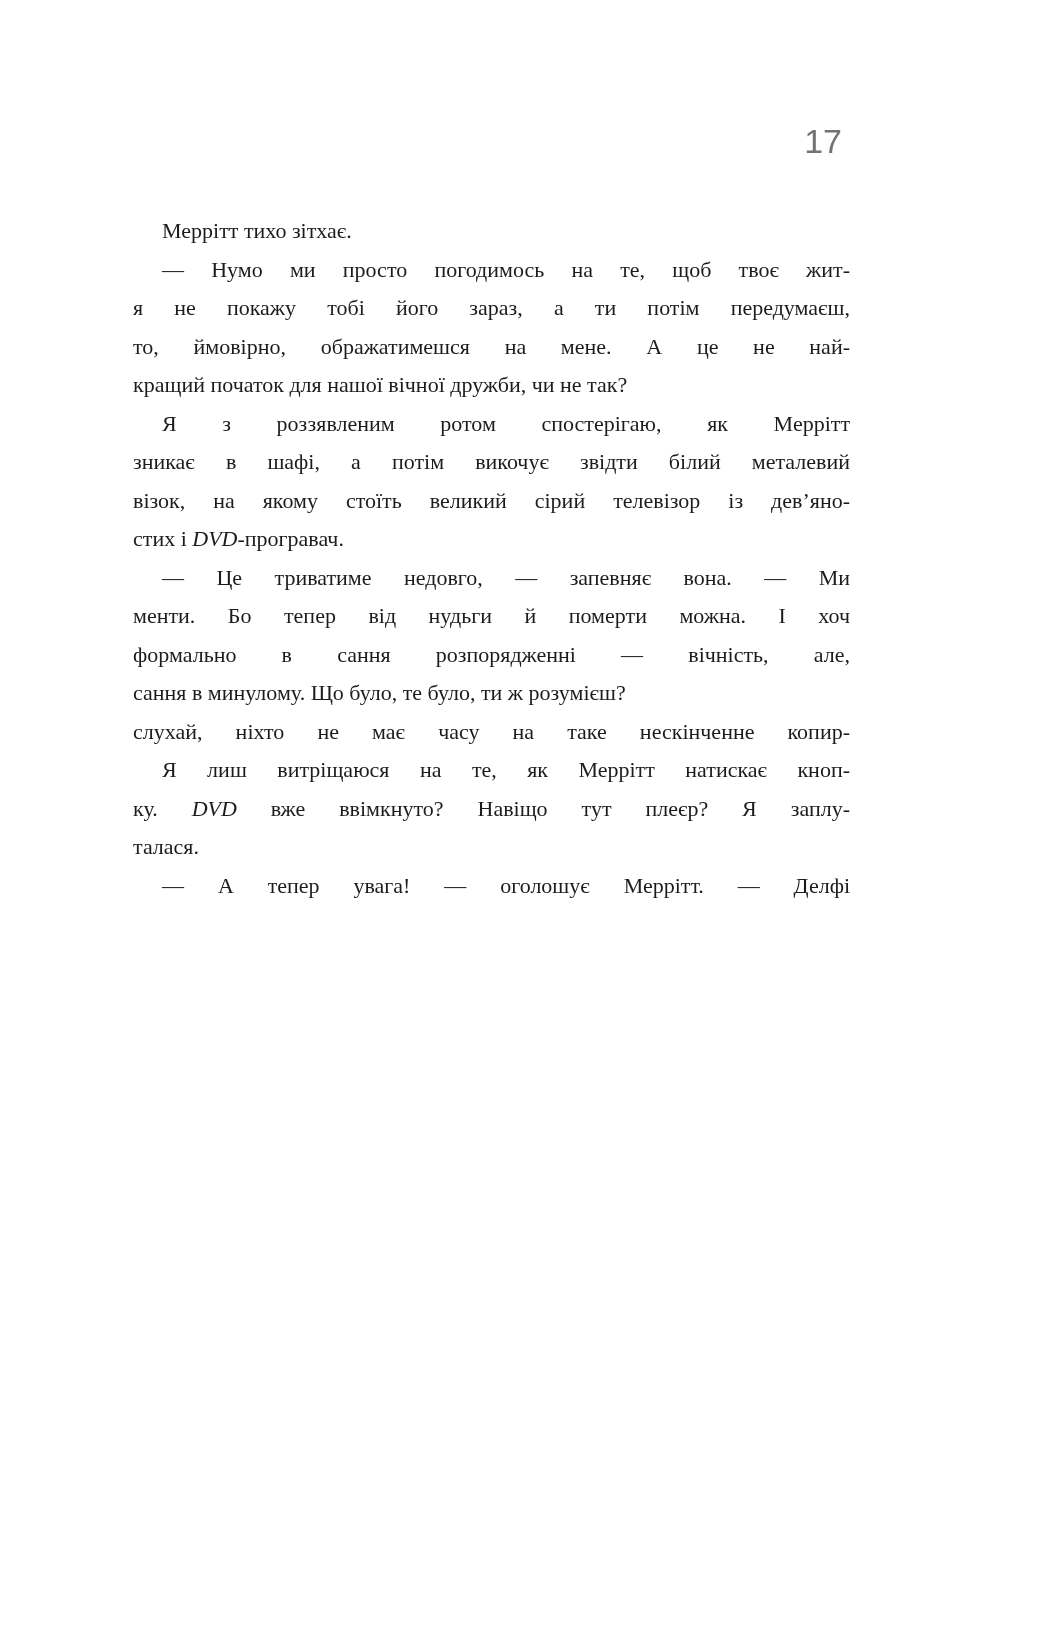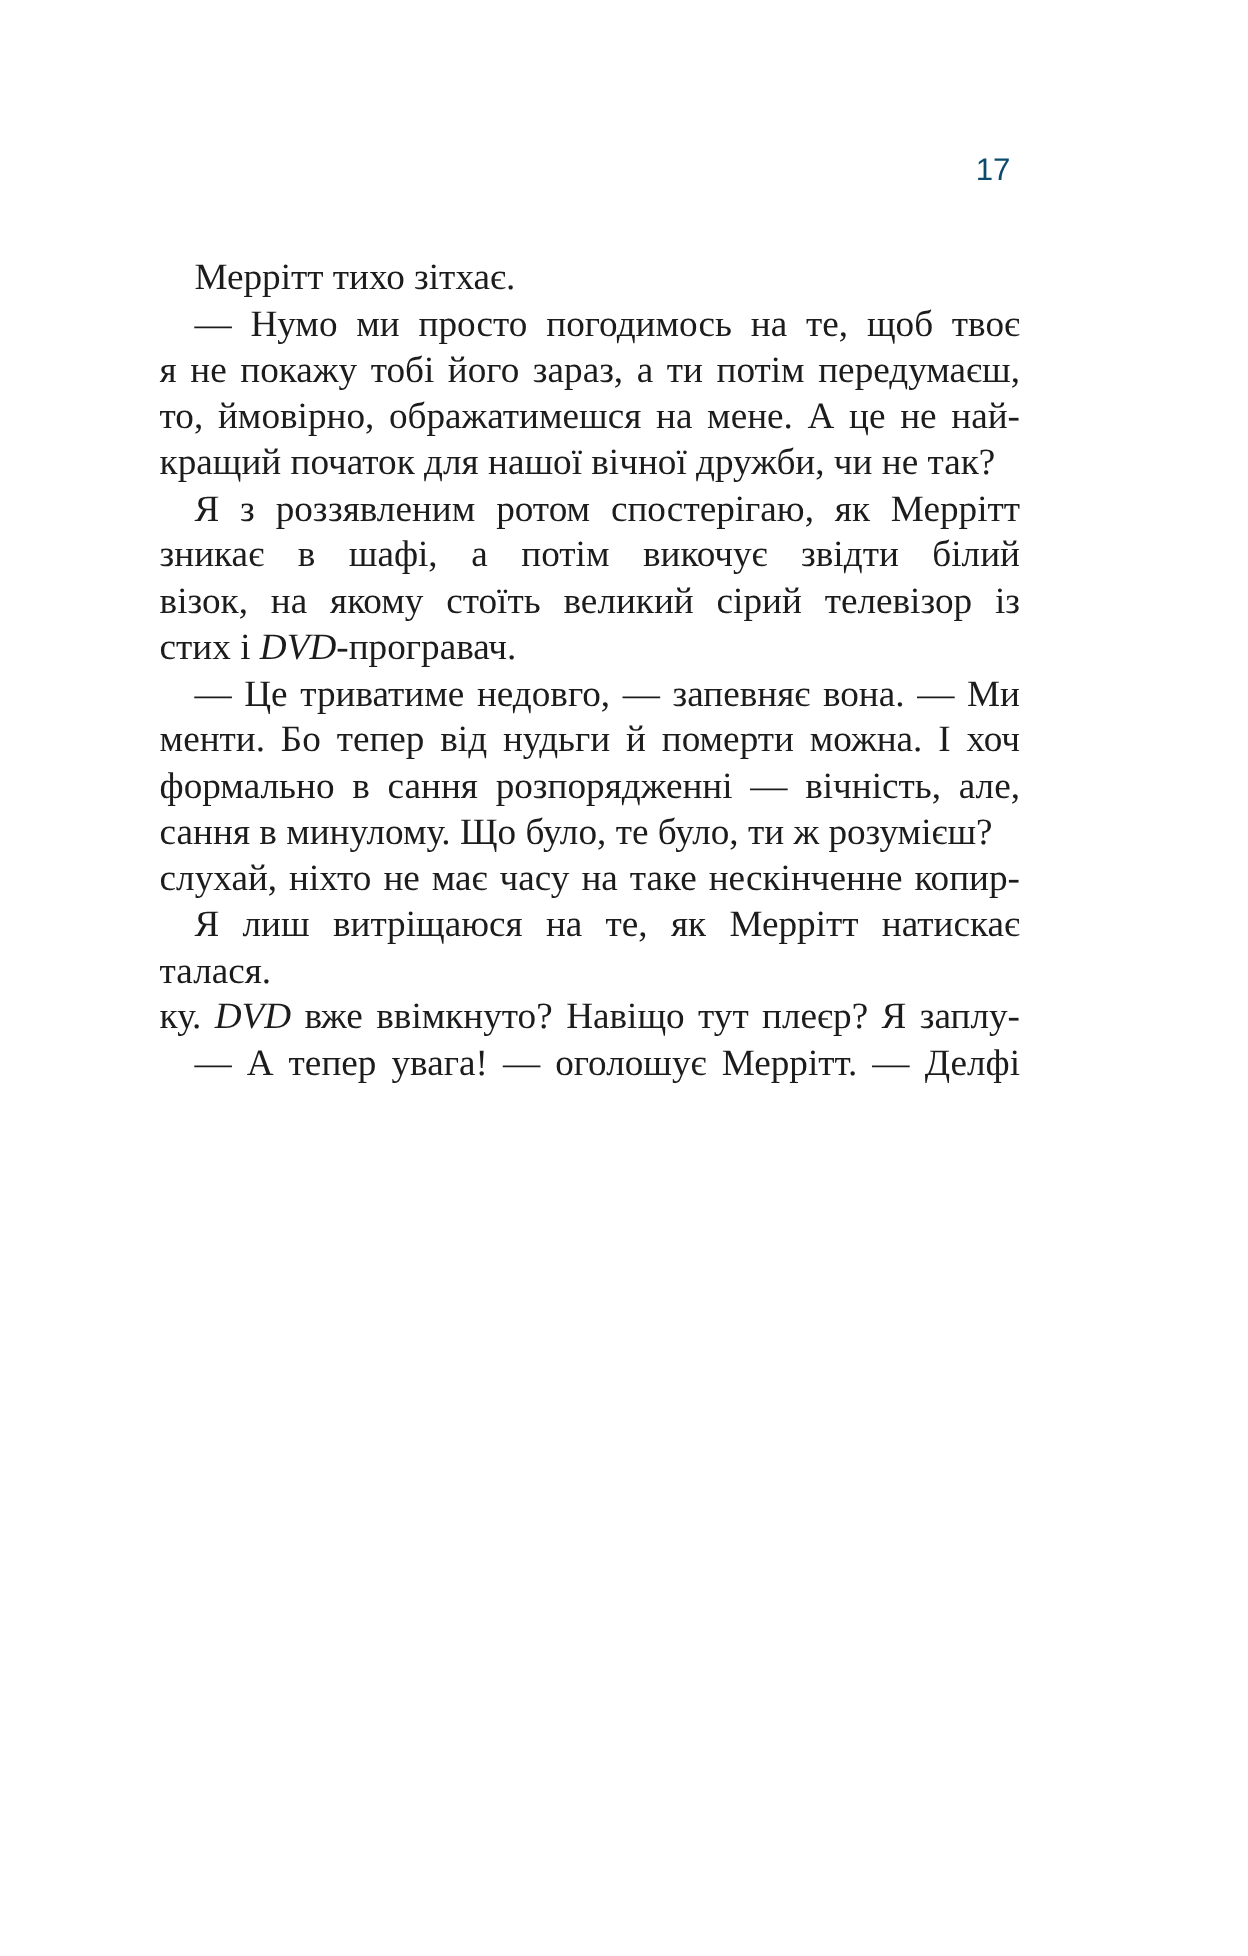--- a/index.html
+++ b/index.html
@@ -16,34 +16,34 @@
     color: #1c1c1c;
     overflow: hidden;
   }
   .folio {
     position: absolute;
     top: 124px;
     left: 133px;
     width: 709px;
     text-align: right;
     font-family: "Liberation Sans", sans-serif;
-    font-size: 26px;
+    font-size: 34px;
     line-height: 34px;
-    color: #0c4a6e;
+    color: #737373;
   }
   .text-block {
     position: absolute;
     left: 133px;
     top: 212px;
     width: 717px;
   }
   .line {
     height: 38.5px;
     line-height: 38.5px;
-    font-size: 31px;
+    font-size: 22px;
     text-align: justify;
     text-align-last: justify;
     overflow: hidden;
     white-space: normal;
   }
   .line.last {
     text-align: left;
     text-align-last: left;
   }
   .line.indent {
@@ -67,17 +67,17 @@
       <div class="line indent"><span>Я з роззявленим ротом спостерігаю, як Меррітт</span></div>
       <div class="line"><span>зникає в шафі, а потім викочує звідти білий металевий</span></div>
       <div class="line"><span>візок, на якому стоїть великий сірий телевізор із дев’яно-</span></div>
       <div class="line last"><span>стих і </span><span class="it">DVD</span><span>-програвач.</span></div>
       <div class="line indent"><span>— Це триватиме недовго, — запевняє вона. — Ми</span></div>
       <div class="line"><span>менти. Бо тепер від нудьги й померти можна. І хоч</span></div>
       <div class="line"><span>формально в сання розпорядженні — вічність, але,</span></div>
       <div class="line last"><span>сання в минулому. Що було, те було, ти ж розумієш?</span></div>
       <div class="line"><span>слухай, ніхто не має часу на таке нескінченне копир-</span></div>
       <div class="line indent"><span>Я лиш витріщаюся на те, як Меррітт натискає кноп-</span></div>
+      <div class="line"><span>ку. </span><span class="it">DVD</span><span> вже ввімкнуто? Навіщо тут плеєр? Я заплу-</span></div>
       <div class="line last"><span>талася.</span></div>
-      <div class="line"><span>ку. </span><span class="it">DVD</span><span> вже ввімкнуто? Навіщо тут плеєр? Я заплу-</span></div>
       <div class="line indent"><span>— А тепер увага! — оголошує Меррітт. — Делфі</span></div>
     </div>
 </div>
 
 </body></html>

